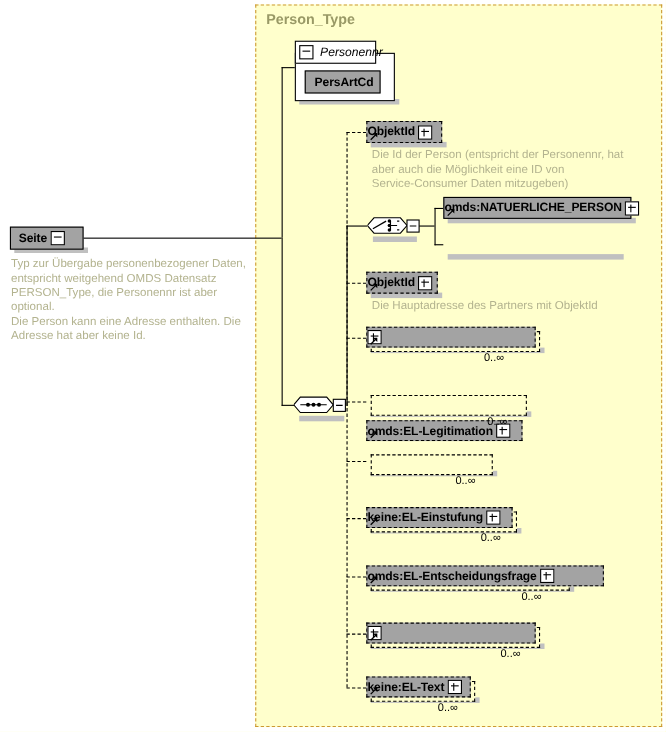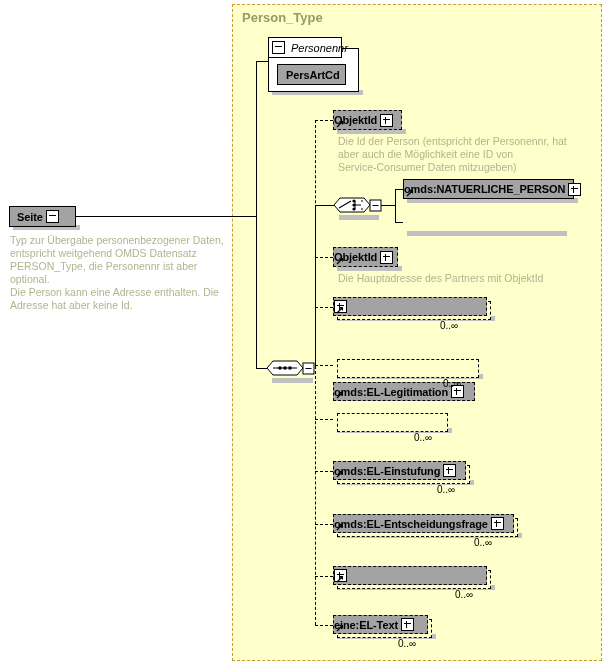--- a/index.html
+++ b/index.html
@@ -296,33 +296,33 @@
 
   <div class="ln-h dash" style="left:315px; top:419px; width:18px;"></div>
   <div class="shadow" style="left:337px; top:428px; width:115px; height:5px;"></div>
   <div class="node dashed elem" style="left:337px; top:413px; width:111px; height:19px; background:#ffffcc;"></div>
   <div class="card" style="left:414px; top:432px;">0..∞</div>
 
   <div class="ln-h dash" style="left:315px; top:471px; width:18px;"></div>
   <div class="shadow" style="left:337px; top:480px; width:137px; height:5px;"></div>
   <div class="node dashed elem" style="left:337px; top:465px; width:133px; height:19px; background:#ffffcc;"></div>
   <div class="node dashed elem" style="left:333px; top:461px; width:133px; height:19px;">
-    <span class="node-label">omds:EL-Einstufung</span>
+    <span class="node-label">keine:EL-Einstufung</span>
     <span class="toggle plus"></span>
     <svg class="refarrow" viewBox="0 0 8 8">
       <line x1="1" y1="7" x2="6" y2="2" stroke="#000" stroke-width="1.2"></line>
       <polygon points="7,1 7,5 3,1" fill="#000"></polygon>
     </svg>
   </div>
   <div class="card" style="left:437px; top:484px;">0..∞</div>
 
   <div class="ln-h dash" style="left:315px; top:524px; width:18px;"></div>
   <div class="shadow" style="left:337px; top:533px; width:185px; height:5px;"></div>
   <div class="node dashed elem" style="left:337px; top:518px; width:181px; height:19px; background:#ffffcc;"></div>
-  <div class="node dashed elem" style="left:333px; top:514px; width:181px; height:19px;">
+  <div class="node dashed elem" style="left:333px; top:514px; width:216px; height:19px;">
     <span class="node-label">omds:EL-Entscheidungsfrage</span>
     <span class="toggle plus"></span>
     <svg class="refarrow" viewBox="0 0 8 8">
       <line x1="1" y1="7" x2="6" y2="2" stroke="#000" stroke-width="1.2"></line>
       <polygon points="7,1 7,5 3,1" fill="#000"></polygon>
     </svg>
   </div>
   <div class="card" style="left:474px; top:537px;">0..∞</div>
 
   <div class="ln-h dash" style="left:315px; top:576px; width:18px;"></div>
@@ -334,21 +334,21 @@
       <line x1="1" y1="7" x2="6" y2="2" stroke="#000" stroke-width="1.2"></line>
       <polygon points="7,1 7,5 3,1" fill="#000"></polygon>
     </svg>
   </div>
   <div class="card" style="left:455px; top:589px;">0..∞</div>
 
   <div class="ln-h dash" style="left:315px; top:625px; width:18px;"></div>
   <div class="shadow" style="left:337px; top:634px; width:99px; height:5px;"></div>
   <div class="node dashed elem" style="left:337px; top:619px; width:95px; height:19px; background:#ffffcc;"></div>
   <div class="node dashed elem" style="left:333px; top:615px; width:95px; height:19px;">
-    <span class="node-label">eine:EL-Text</span>
+    <span class="node-label">keine:EL-Text</span>
     <span class="toggle plus"></span>
     <svg class="refarrow" viewBox="0 0 8 8">
       <line x1="1" y1="7" x2="6" y2="2" stroke="#000" stroke-width="1.2"></line>
       <polygon points="7,1 7,5 3,1" fill="#000"></polygon>
     </svg>
   </div>
   <div class="card" style="left:398px; top:638px;">0..∞</div>
 
 </div>
 

